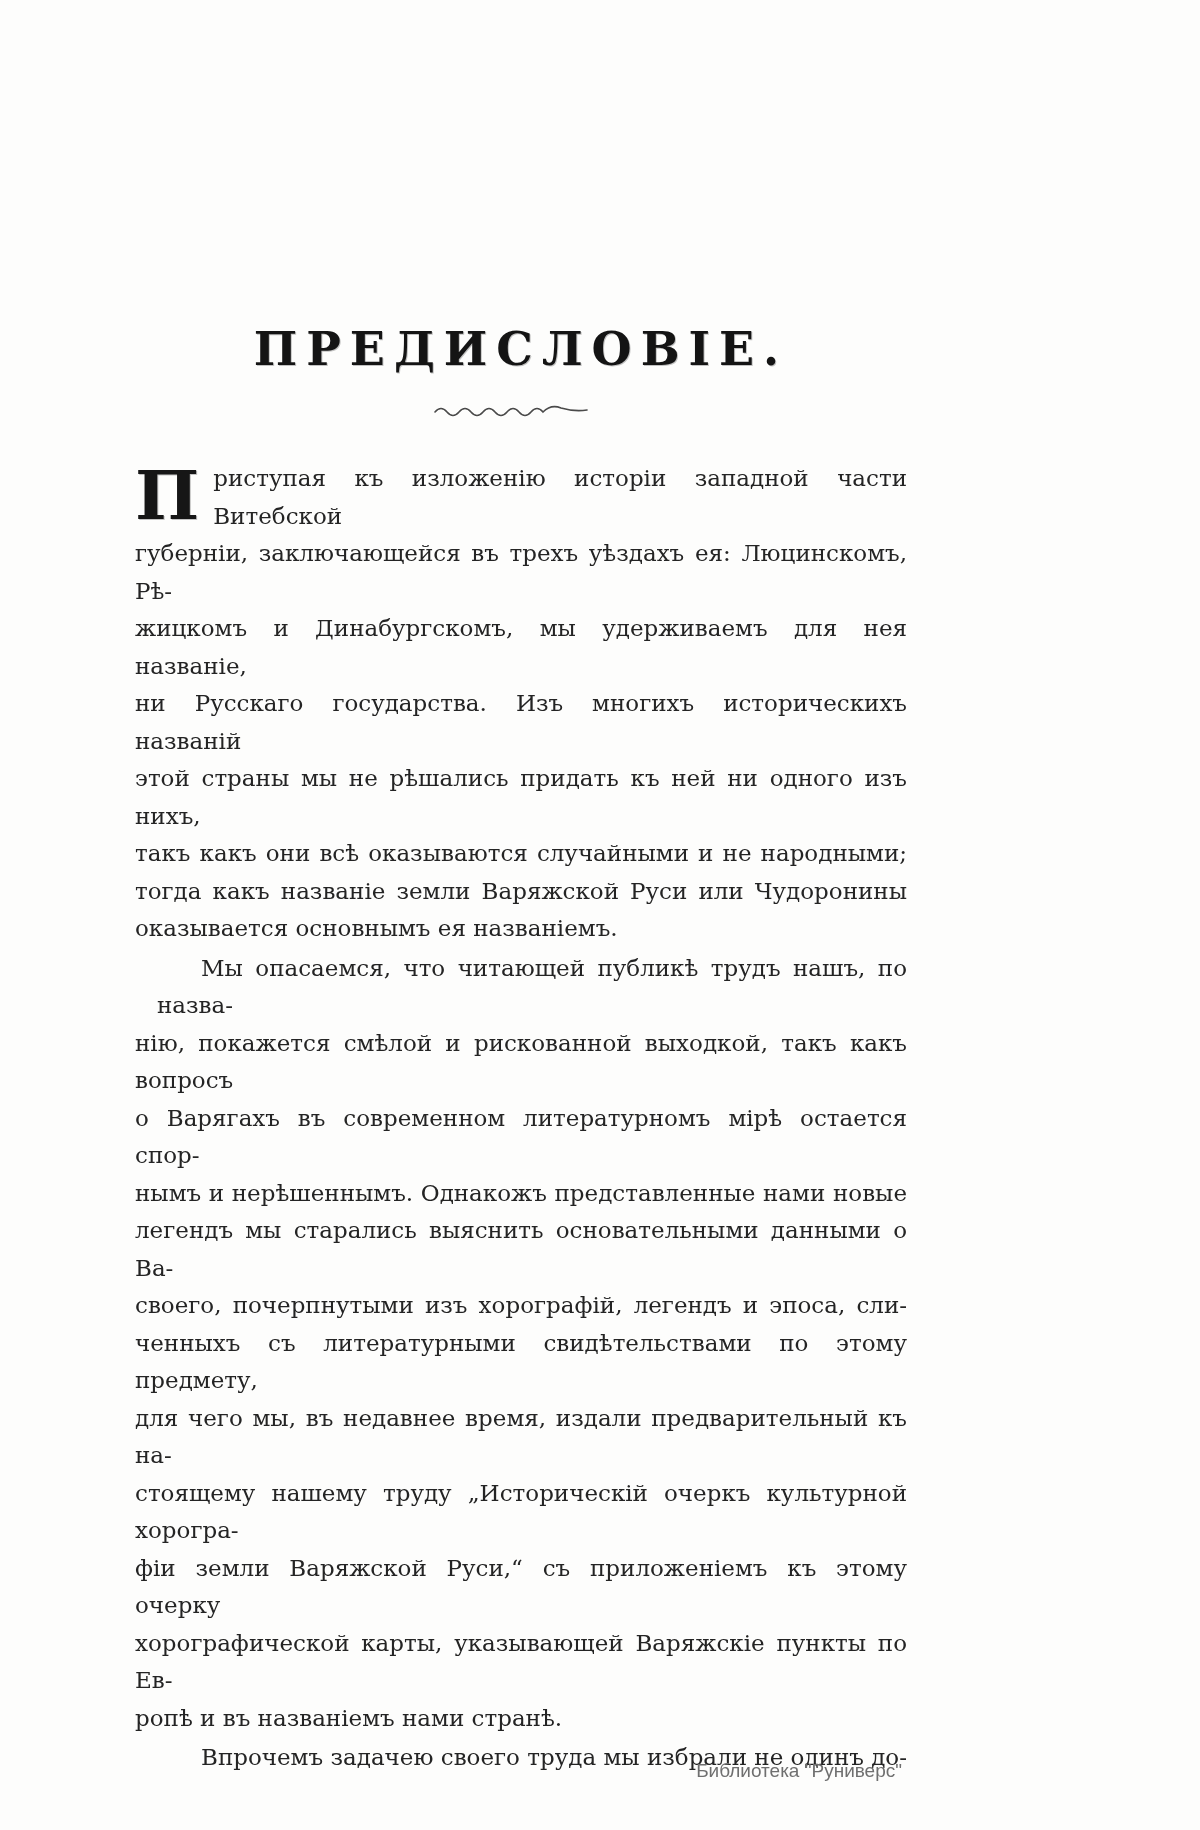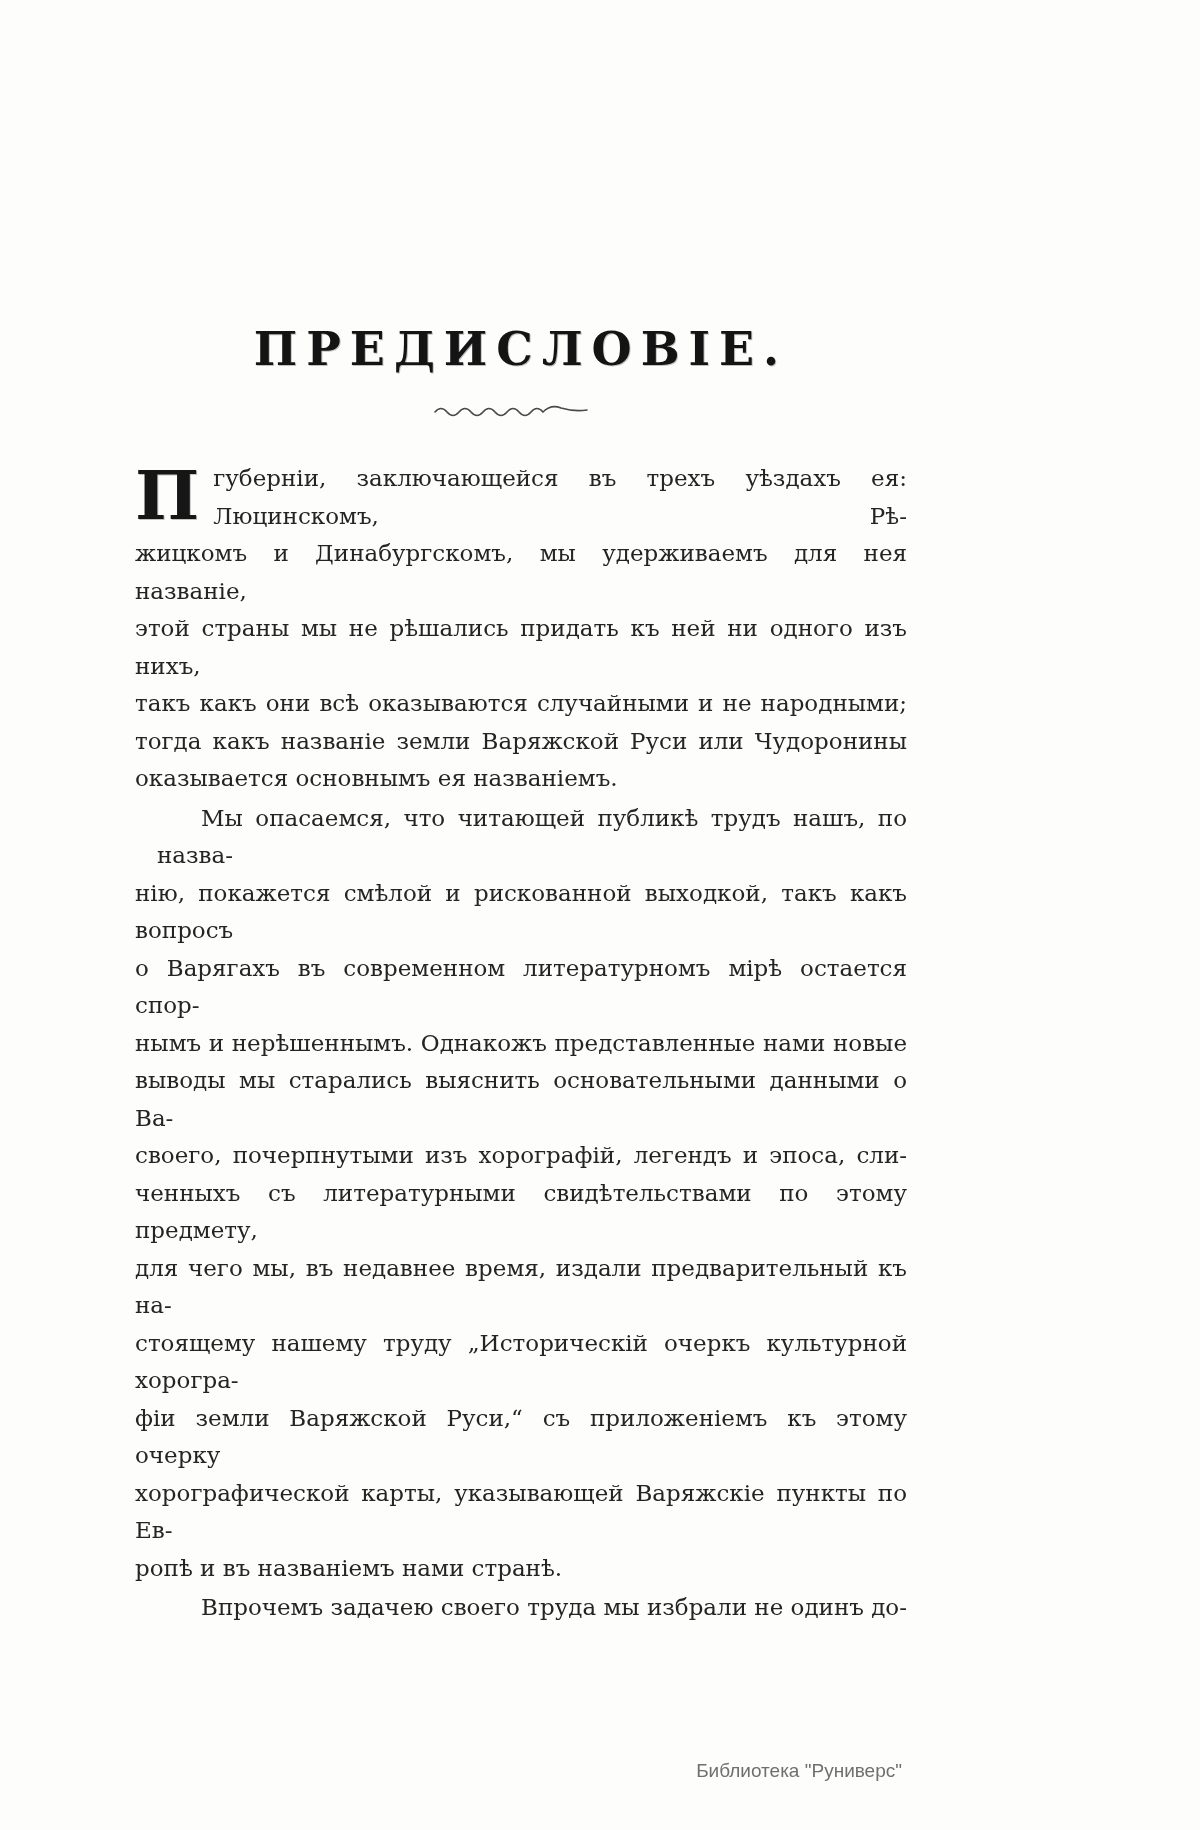--- a/index.html
+++ b/index.html
@@ -90,34 +90,36 @@
     <div class="doc-title">ПРЕДИСЛОВІЕ.</div>
 
     <div class="ornament">
       <svg width="180" height="18" viewBox="0 0 180 18">
         <path d="M4 10 q6 -7 12 0 t12 0 t12 0 t12 0 t12 0 t12 0 t12 0 t12 0 t12 0 q8 -8 18 -4 q14 4 26 2" fill="none" stroke="#4a4a4a" stroke-width="1.6" stroke-linecap="round"></path>
       </svg>
     </div>
 
     <div class="para">
       <span class="dropcap">П</span>
+      <div class="line">риступая къ изложенію исторіи западной части Витебской</div>
       <div class="line">губерніи, заключающейся въ трехъ уѣздахъ ея: Люцинскомъ, Рѣ-</div>
       <div class="line">жицкомъ и Динабургскомъ, мы удерживаемъ для нея названіе,</div>
+      <div class="line">ни Русскаго государства.  Изъ многихъ историческихъ названій</div>
       <div class="line">этой страны мы не рѣшались придать къ ней ни одного изъ нихъ,</div>
       <div class="line">такъ какъ они всѣ оказываются случайными и не народными;</div>
       <div class="line">тогда какъ названіе земли Варяжской Руси или Чудоронины</div>
       <div class="line last">оказывается основнымъ ея названіемъ.</div>
     </div>
 
     <div class="para">
       <div class="line indent">Мы опасаемся, что читающей публикѣ трудъ нашъ, по назва-</div>
       <div class="line">нію, покажется смѣлой и рискованной выходкой, такъ какъ вопросъ</div>
       <div class="line">о Варягахъ въ современном литературномъ мірѣ остается спор-</div>
       <div class="line">нымъ и нерѣшеннымъ. Однакожъ представленные нами новые</div>
-      <div class="line">выводы мы старались выяснить основательными данными о Ва-</div>
+      <div class="line">легендъ мы старались выяснить основательными данными о Ва-</div>
       <div class="line">своего, почерпнутыми изъ хорографій, легендъ и эпоса, сли-</div>
       <div class="line">ченныхъ съ литературными свидѣтельствами по этому предмету,</div>
       <div class="line">для чего мы, въ недавнее время, издали предварительный къ на-</div>
       <div class="line">стоящему нашему труду „Историческій очеркъ культурной хорогра-</div>
       <div class="line">фіи земли Варяжской Руси,“ съ приложеніемъ къ этому очерку</div>
       <div class="line">хорографической карты, указывающей Варяжскіе пункты по Ев-</div>
       <div class="line last">ропѣ и въ названіемъ нами странѣ.</div>
     </div>
 
     <div class="para">

